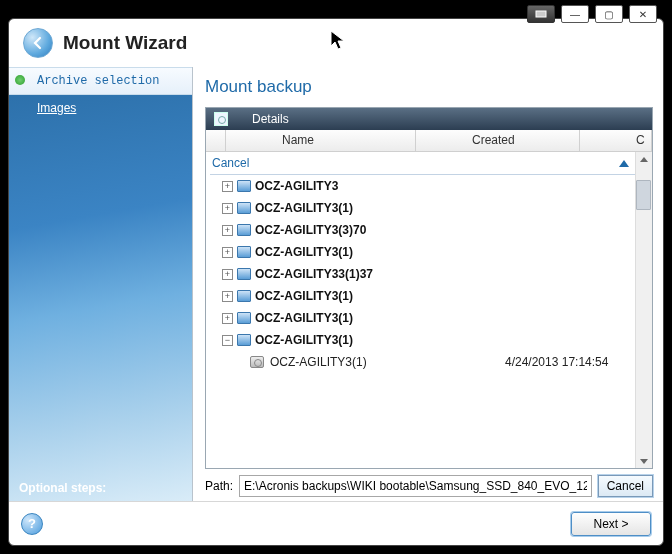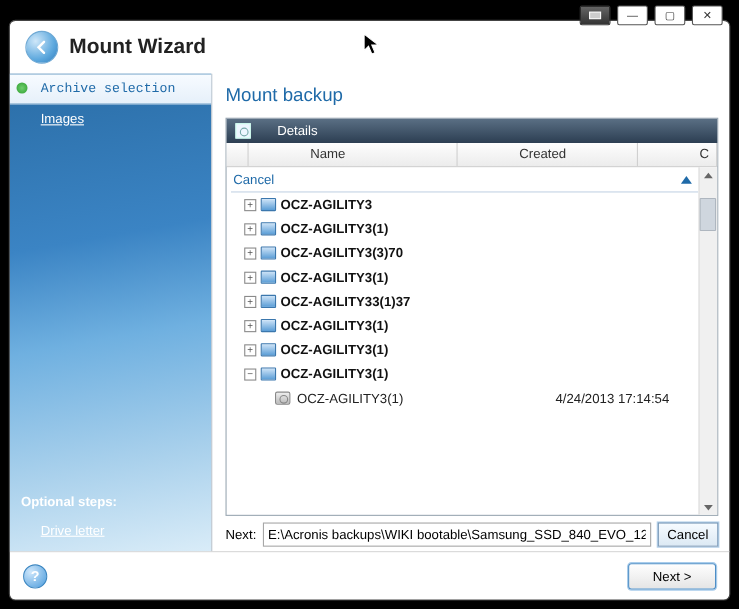--- a/index.html
+++ b/index.html
@@ -128,21 +128,20 @@
     </div>
     <div class="header-title">Mount Wizard</div>
   </div>
 
   <div class="body">
     <div class="sidebar">
       <div class="step active">Archive selection</div>
       <div class="step underline">Images</div>
       <div class="sidebar-spacer"></div>
       <div class="sidebar-hdr" style="background:transparent;border:none;font-weight:bold;color:#fff;">Optional steps:</div>
-      <div class="step underline" style="padding-bottom:12px;">Drive letter</div>
     </div>
 
     <div class="main">
       <div class="main-title">Mount backup</div>
 
       <div class="details">
         <div class="details-hdr">
           <span class="icon"></span>
           <span>Details</span>
         </div>
@@ -213,21 +212,21 @@
             <div class="thumb"></div>
             <div style="flex:1"></div>
             <div class="arrow down">
                 <div></div>
               </div>
           </div>
         </div>
       </div>
 
       <div class="path-row">
-        <span>Next:</span>
+        <span>Path:</span>
         <input type="text" value="E:\Acronis backups\WIKI bootable\Samsung_SSD_840_EVO_120" style="">
         <button class="browse-btn">Cancel</button>
       </div>
     </div>
   </div>
 
   <div class="footer">
     <div class="help-icon">?</div>
     <div class="footer-spacer"></div>
     <button class="btn primary">Next &gt;</button>

